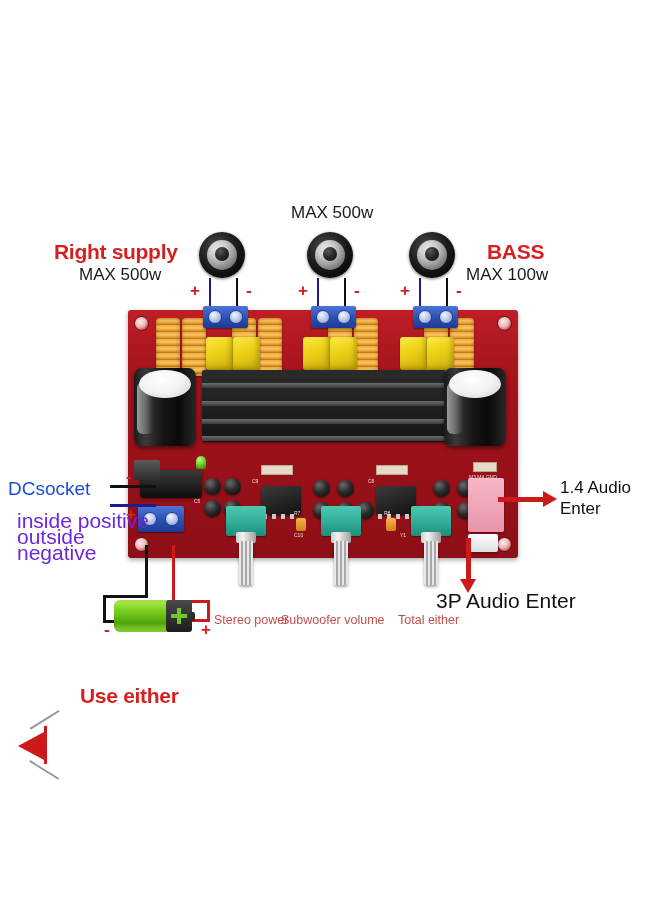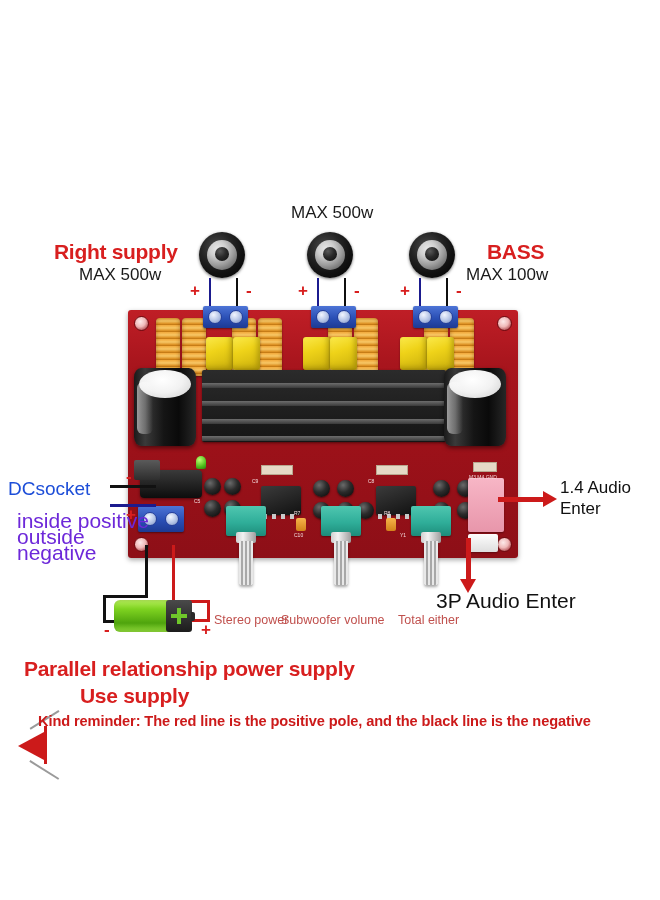--- a/index.html
+++ b/index.html
@@ -397,26 +397,24 @@
   </div>
 
   <div class="arrow-h" style="left:498px; top:497px; width:46px;"></div>
   <div class="lbl t-35audio">
     <span>1.4 Audio Enter</span>
   </div>
 
   <div class="arrow-v" style="left:466px; top:538px; height:42px;"></div>
   <div class="lbl t-3paudio">3P Audio Enter</div>
 
-  <div class="lbl red-head t-parallel">Parallel relationship power supply</div>
-  <div class="lbl red-head t-useeither">Use supply</div>
+  <div class="lbl red-head t-useeither">Use either</div>
 
   <div class="megaphone">
     <div class="horn"></div>
     <div class="bar"></div>
     <div class="ray" style="left:16px; top:10px; width:34px; transform:rotate(-32deg);"></div>
     <div class="ray" style="left:16px; top:42px; width:34px; transform:rotate(32deg);"></div>
   </div>
   <div class="reminder">
-    <span class="l1">Kind reminder: The red line is the positive pole, and the black line is the negative</span>
   </div>
 
 </div>
 
 </body></html>

